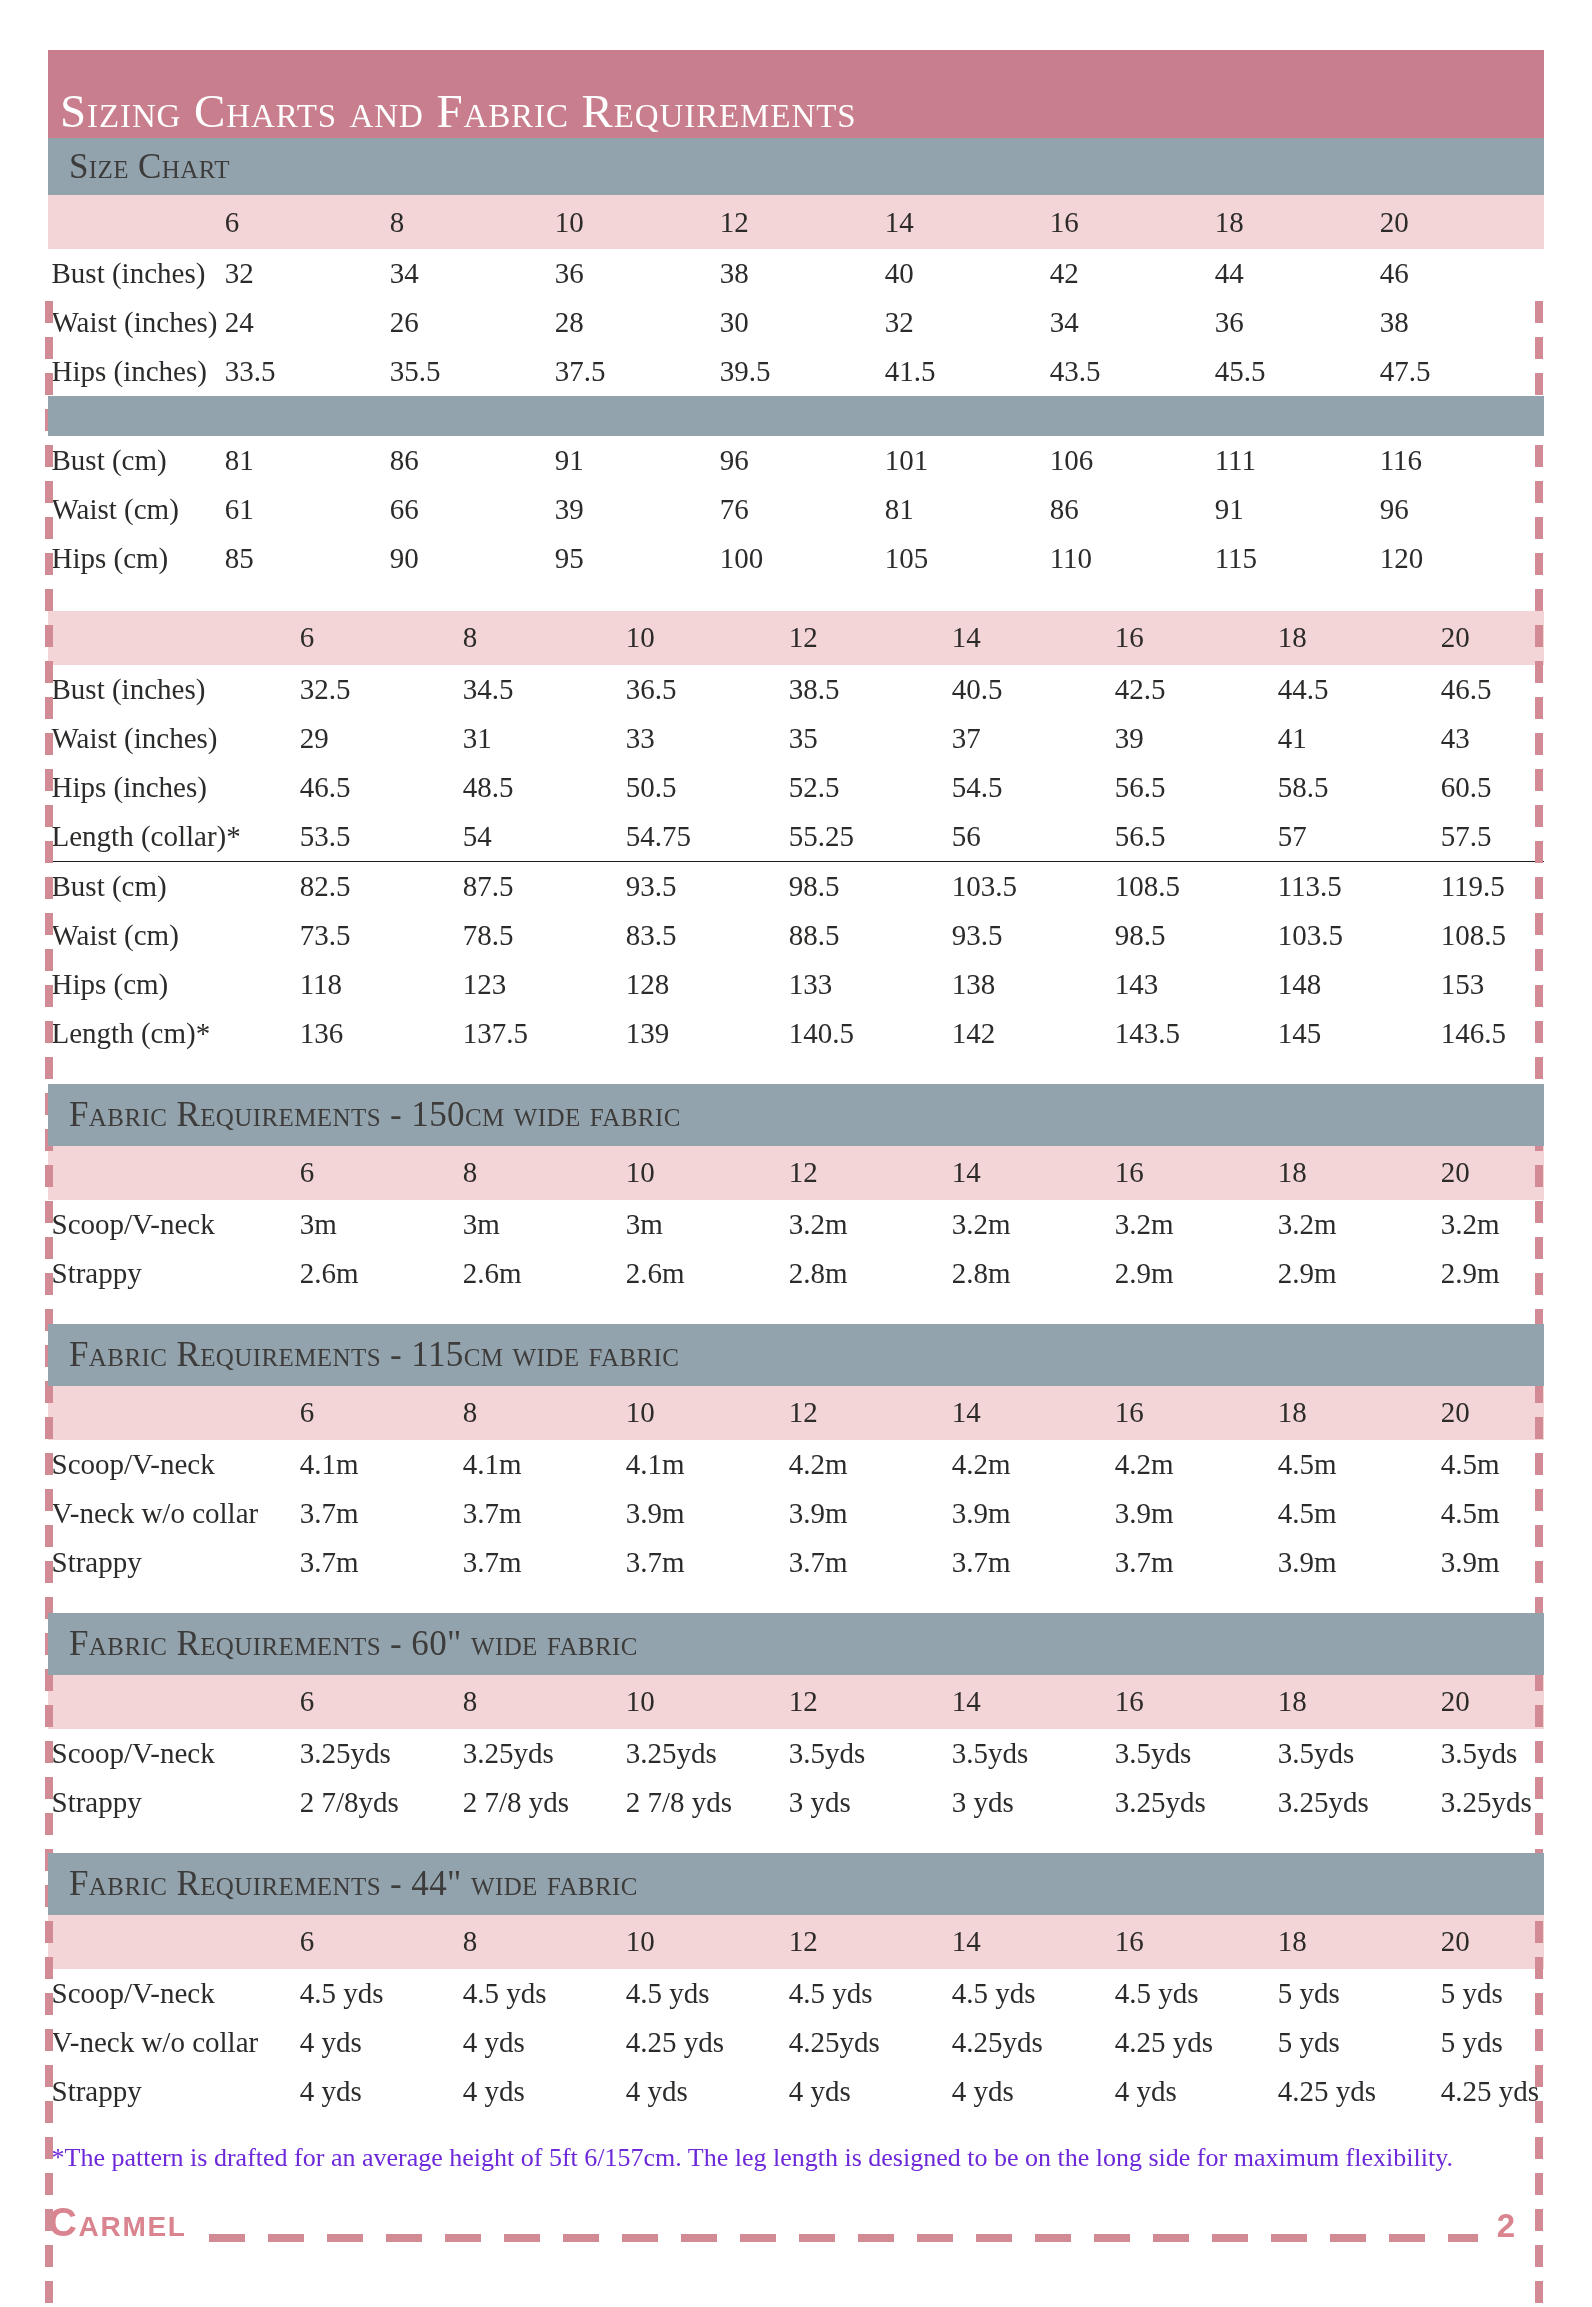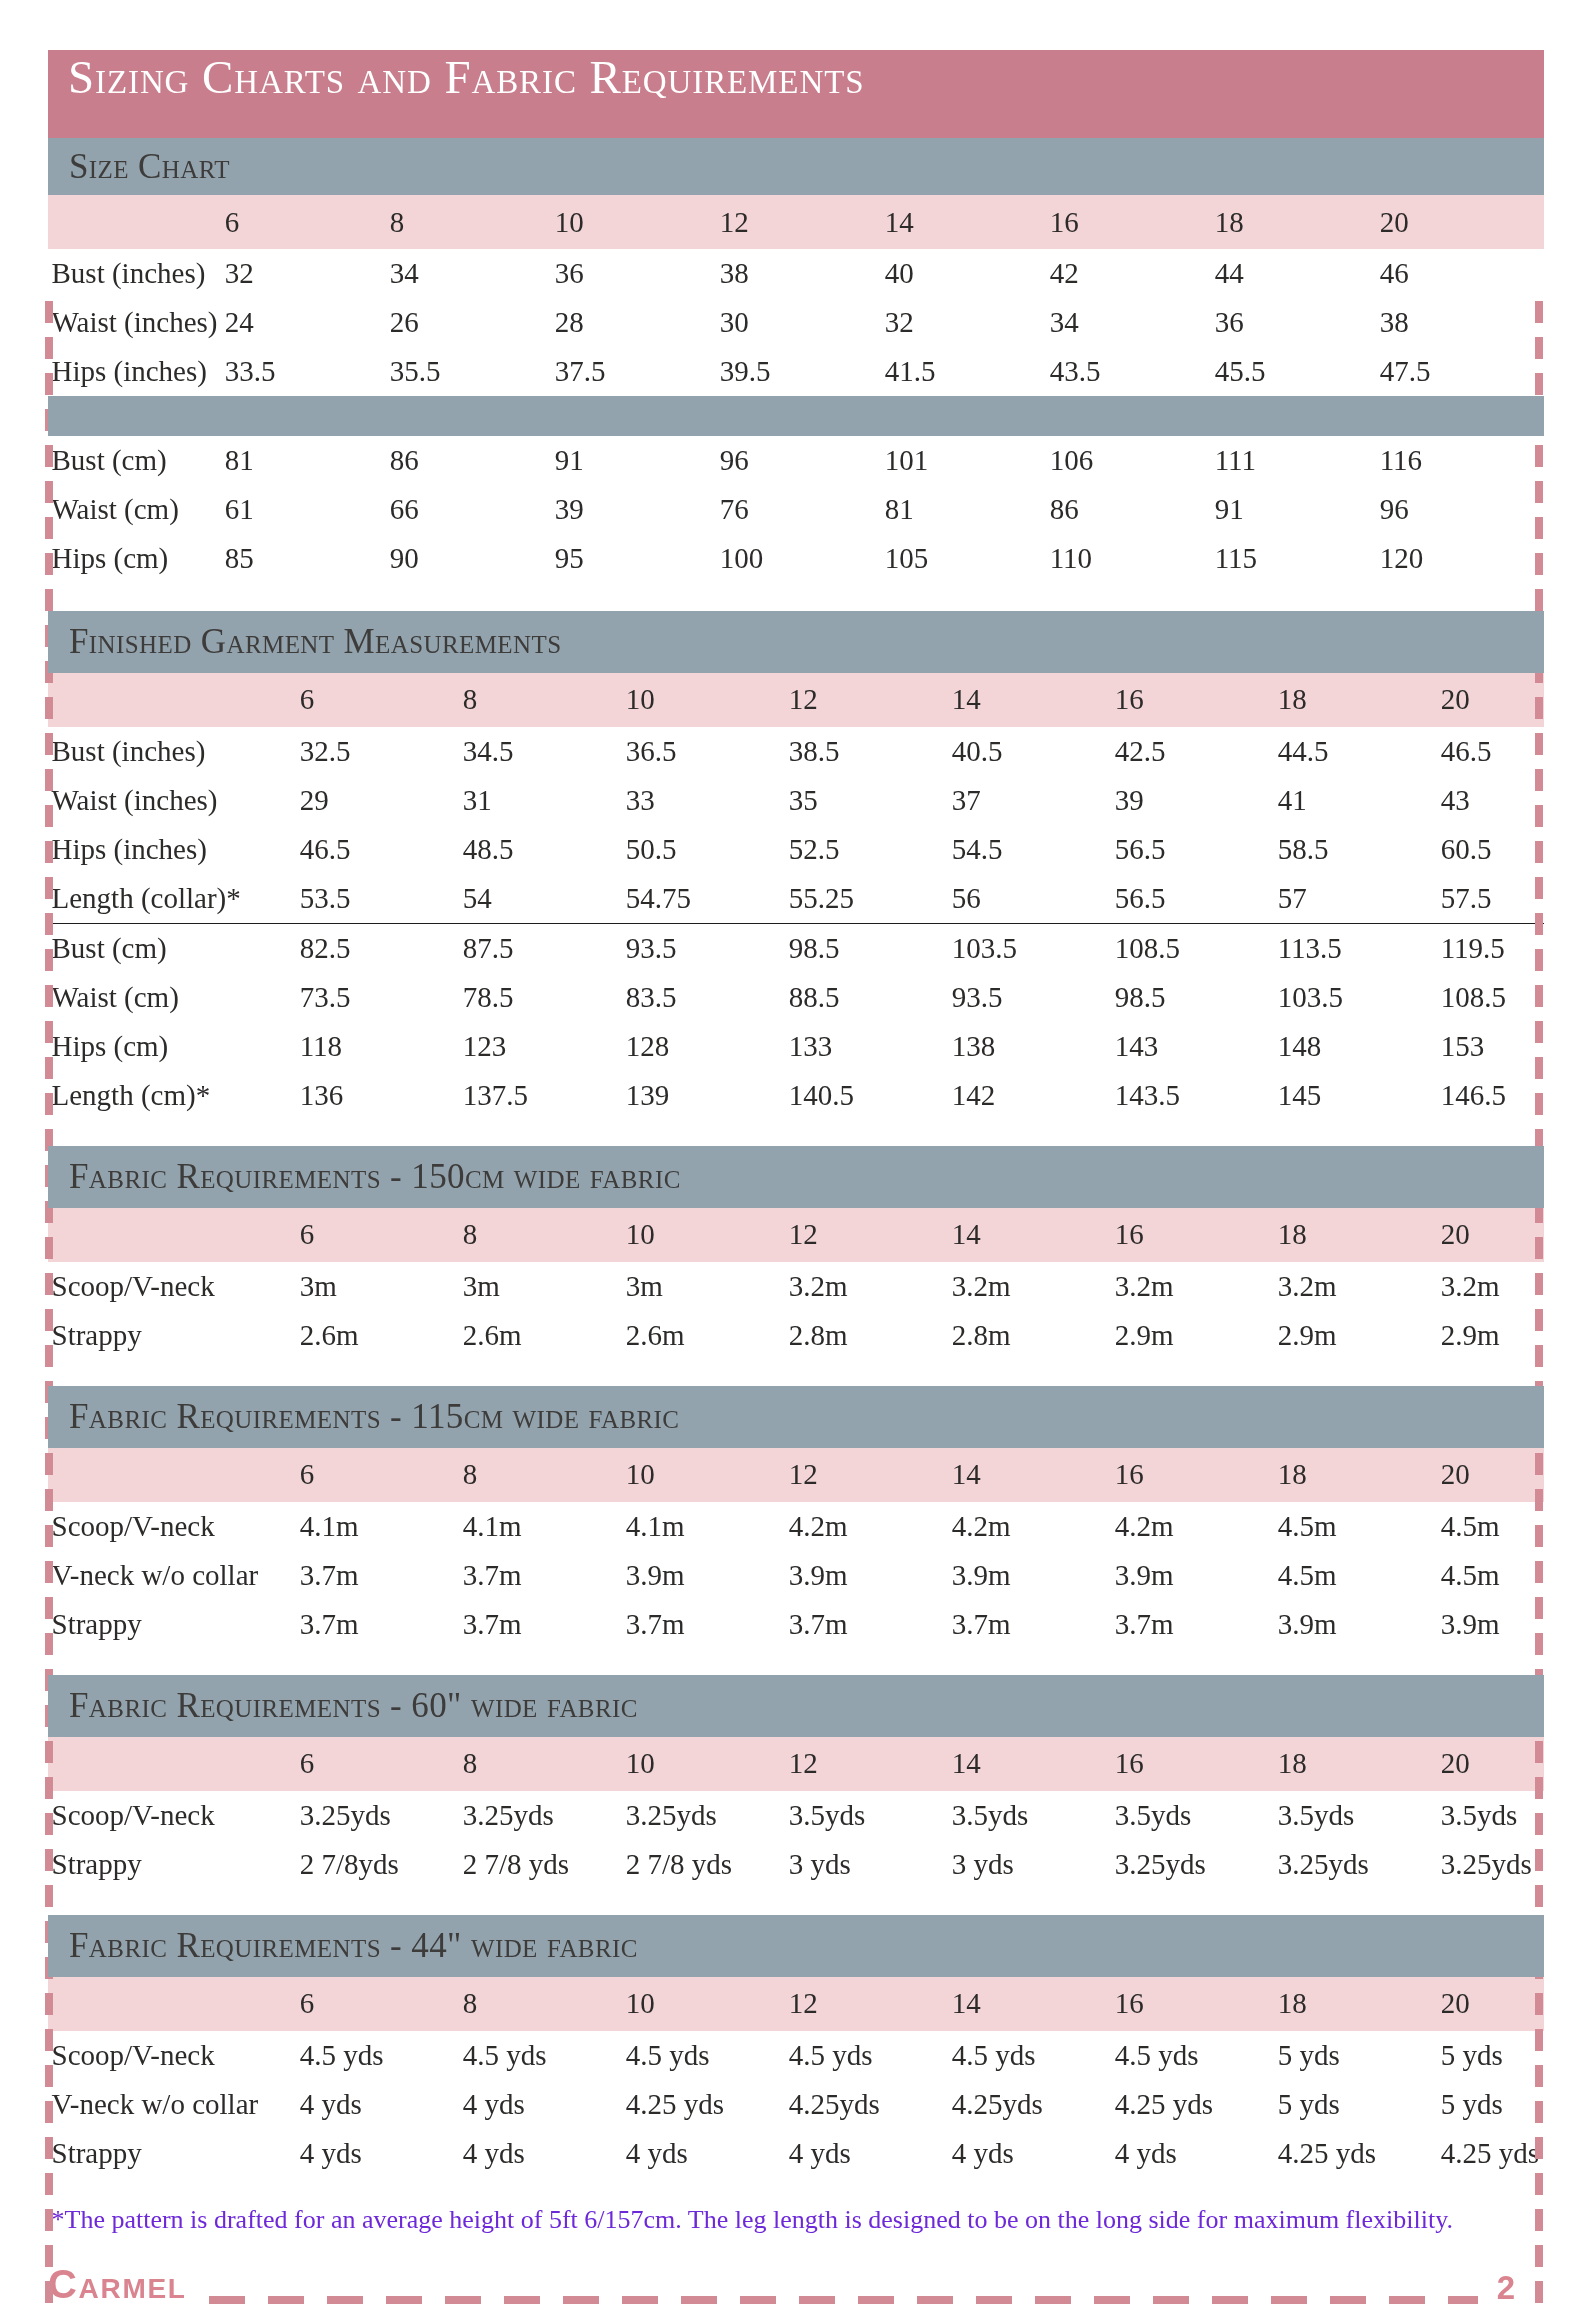--- a/index.html
+++ b/index.html
@@ -8,22 +8,22 @@
   .page{position:relative;width:1593px;height:2307px;}
   .content{position:relative;margin:50px 48px 0 48px;width:1496px;}
 
   
   .dash-v{position:absolute;width:7.8px;z-index:1;
           background-image:repeating-linear-gradient(to bottom,var(--dash) 0 22.5px,transparent 22.5px 36px);}
   #dash-left{left:45px;top:251px;height:2041px;}
   #dash-right{left:1535px;top:251px;height:2032px;}
 
   
-  .title-bar{height:88px;background:var(--title-bar);display:flex;align-items:flex-start;
-             padding-left:20px;box-sizing:border-box;}
+  .title-bar{height:88px;background:var(--title-bar);display:flex;align-items:flex-end;
+             padding-left:12px;box-sizing:border-box;}
   .title-bar h1{margin:0;font-size:47px;font-weight:400;color:#ffffff;
                 font-variant:small-caps;letter-spacing:0.9px;}
 
   
   .table-section{margin-bottom:12px;}
   .band{position:relative;z-index:2;background:var(--section-bar);height:62px;
         display:flex;align-items:center;padding-left:21px;box-sizing:border-box;}
   .table-section.first .band{height:57px;}
   .band h2{margin:0;font-size:35px;font-weight:400;color:#3d3c3b;
            font-variant:small-caps;letter-spacing:0.4px;}
@@ -144,23 +144,20 @@
               <div class="cell">100</div>
               <div class="cell">105</div>
               <div class="cell">110</div>
               <div class="cell">115</div>
               <div class="cell">120</div>
             </div>
             <div class="tbl-pad"></div>
           </div>
         </section>
         <section class="table-section">
-          <header class="band">
-            <h2>Finished Garment Measurements</h2>
-          </header>
           <div class="tbl wide">
             <div class="row header-row">
               <div class="cell label-cell"></div>
               <div class="cell">6</div>
               <div class="cell">8</div>
               <div class="cell">10</div>
               <div class="cell">12</div>
               <div class="cell">14</div>
               <div class="cell">16</div>
               <div class="cell">18</div>

